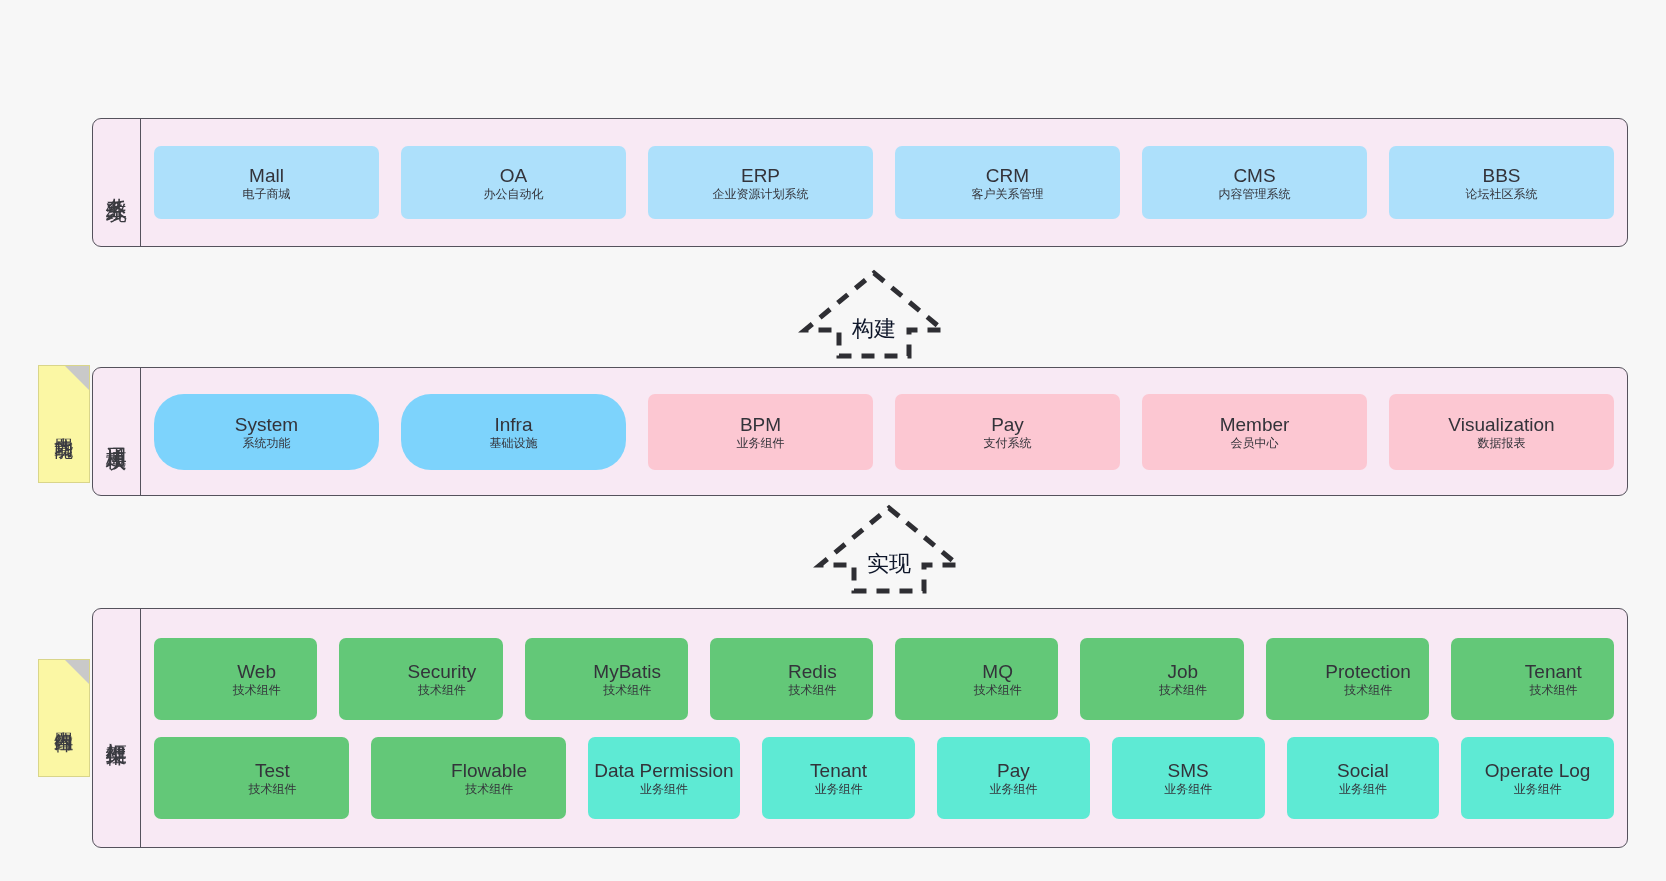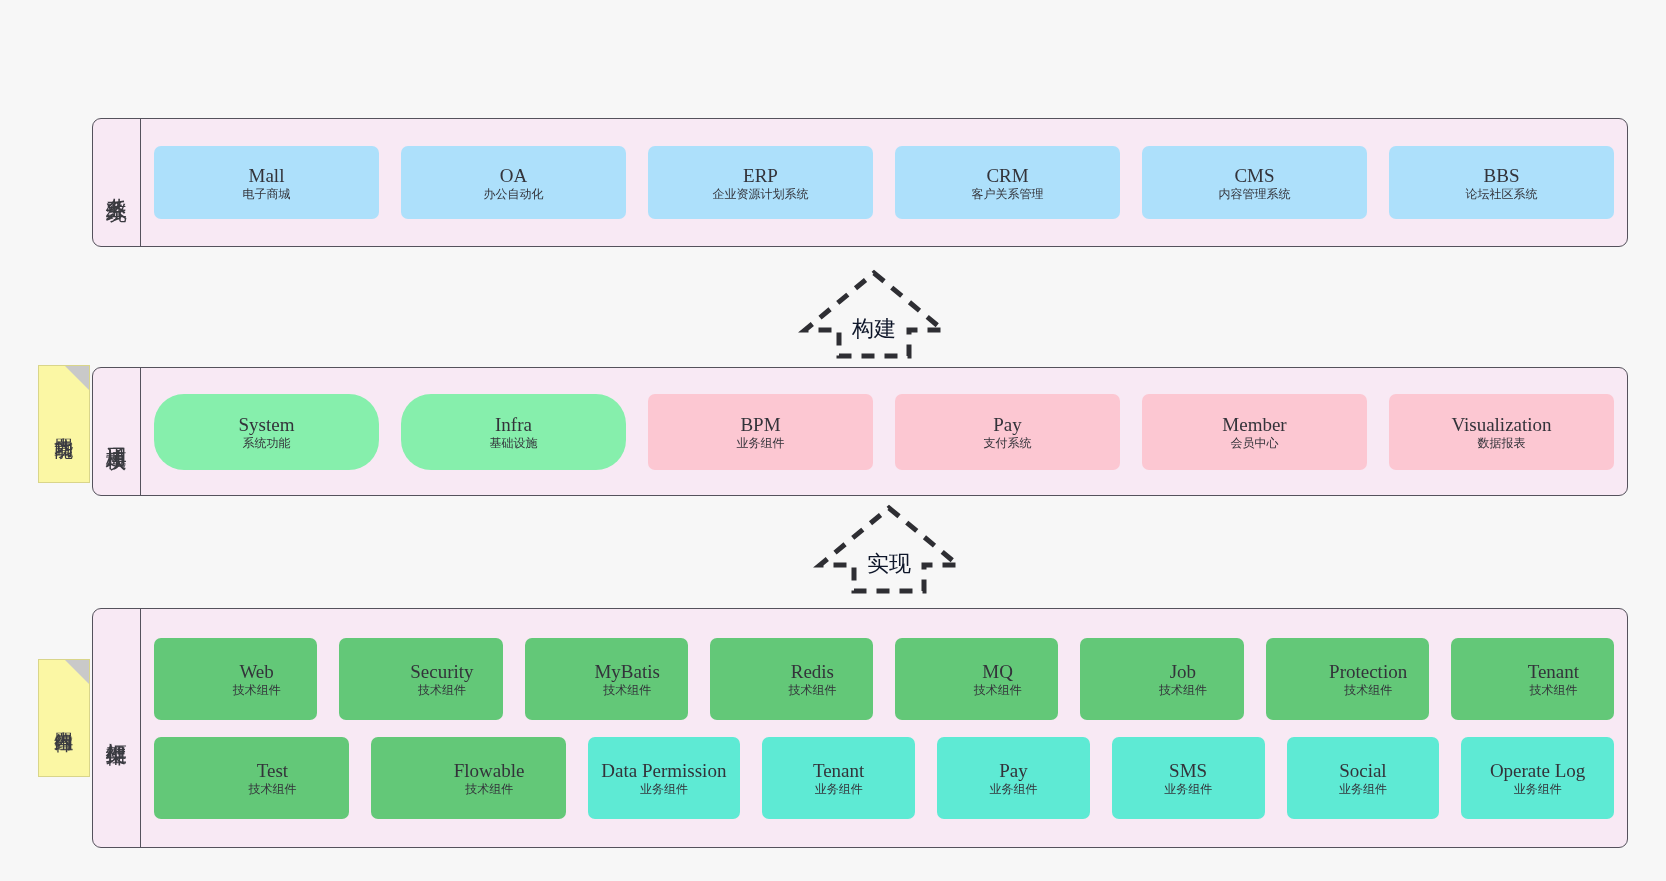--- a/index.html
+++ b/index.html
@@ -77,31 +77,30 @@
     text-align: center;
     box-sizing: border-box;
     padding: 4px 6px;
     min-width: 0;
   }
   .node .t1 {
     font-size: 19px;
     line-height: 1.22;
     color: #33333a;
     white-space: nowrap;
-    font-family: Liberation Serif, serif;
   }
   .node .t1.wrap { white-space: normal; }
   .node .t2 {
     font-size: 12px;
     line-height: 1.22;
     color: #33333a;
   }
 
   .c-blue        { background: #ade0fb; }
-  .c-red         { background: #86efac; border-radius: 30px; }
+  .c-red         { background: #7dd3fc; border-radius: 30px; }
   .c-pink        { background: #fcc7d2; }
   .c-green       { background: #63c878; padding-left: 48px; }
   .c-lightgreen  { background: #5eead4; }
 
   
   .sticky {
     position: absolute;
     background: #fbf7a4;
     border: 1px solid #d9d58a;
     box-sizing: border-box;

